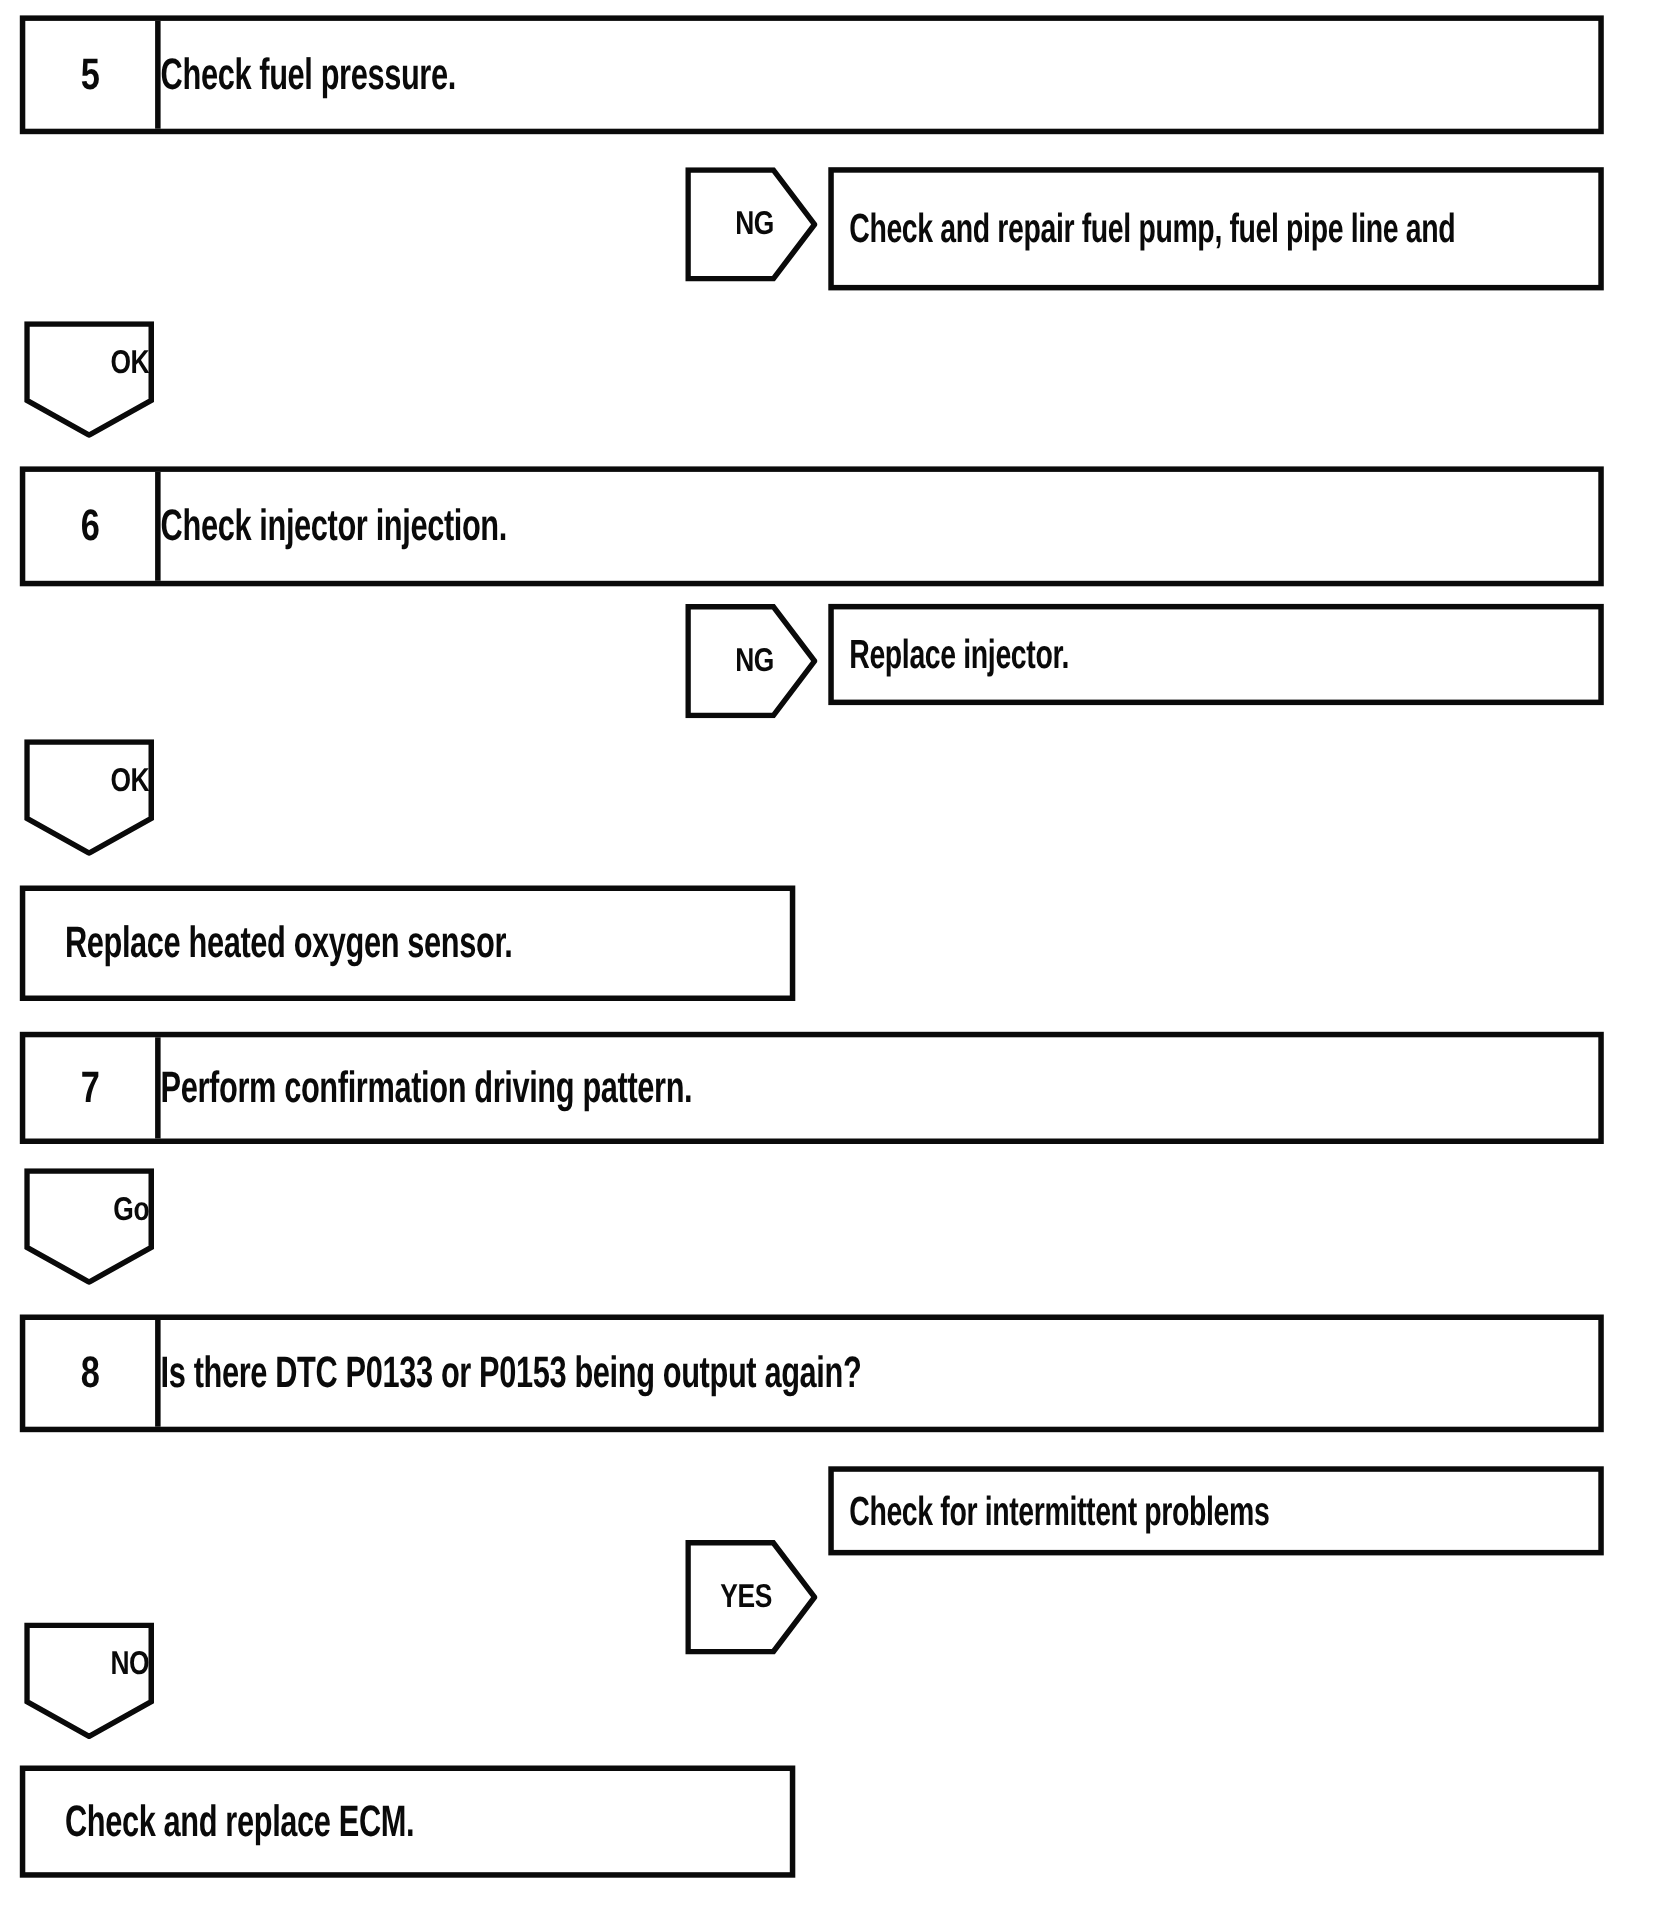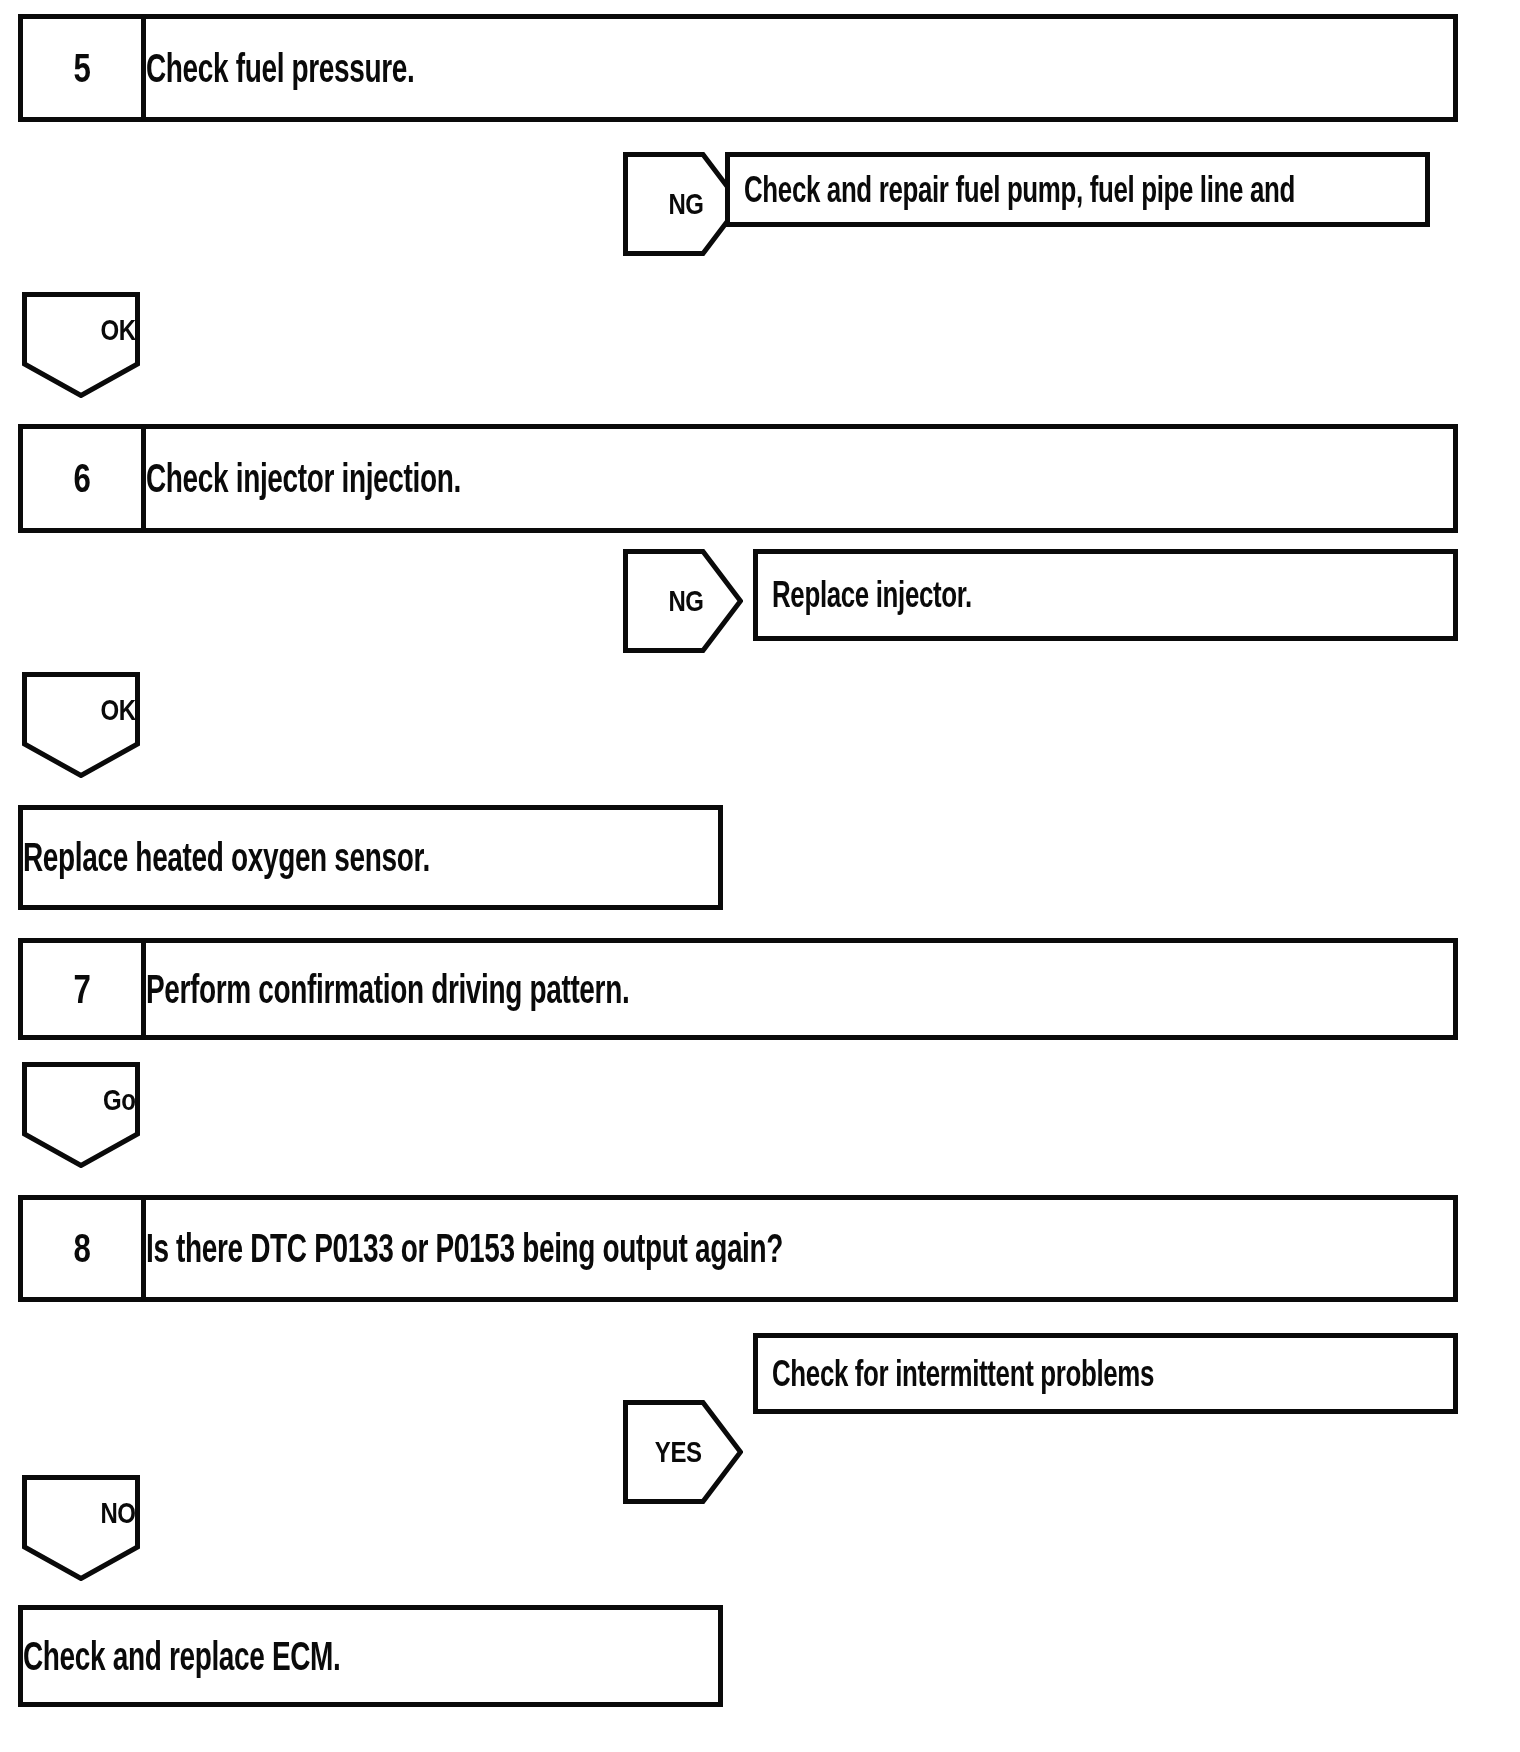--- a/index.html
+++ b/index.html
@@ -49,21 +49,21 @@
   .plain-box {
     border: 5px solid #0a0a0a;
     background: #ffffff;
     box-sizing: border-box;
     display: flex;
     flex-direction: column;
     justify-content: center;
     font-weight: bold;
   }
   .result-box { padding-left: 14px; font-size: 37px; line-height: 1.18; }
-  .action-box { font-size: 40px; }
+  .action-box { padding-left: 36px; font-size: 40px; }
 
   
   .cond {
     display: inline-block;
     transform: scaleX(0.70);
     transform-origin: 0 50%;
     white-space: nowrap;
     letter-spacing: -0.5px;
   }
 
@@ -98,21 +98,21 @@
   </div>
 
   <div class="pent pent-right abs" style="left:623px; top:152px;">
     <svg width="120" height="104" viewBox="0 0 120 104">
       <polygon points="2.5,2.5 80,2.5 117.5,52 80,101.5 2.5,101.5" fill="#ffffff" stroke="#0a0a0a" stroke-width="5"></polygon>
     </svg>
     <div class="pent-tag">
         <span class="cond">NG</span>
       </div>
   </div>
-  <div class="abs plain-box result-box" style="left:725px; top:152px; width:705px; height:75px;">
+  <div class="abs plain-box result-box" style="left:753px; top:152px; width:705px; height:112px;">
     <div><span class="cond">Check and repair fuel pump, fuel pipe line and</span></div>
   </div>
 
   <div class="pent pent-down abs" style="left:22px; top:292px;">
     <svg width="118" height="106" viewBox="0 0 118 106">
       <polygon points="2.5,2.5 115.5,2.5 115.5,72 59,103.5 2.5,72" fill="#ffffff" stroke="#0a0a0a" stroke-width="5"></polygon>
     </svg>
     <div class="pent-tag">
         <span class="cond">OK</span>
       </div>

